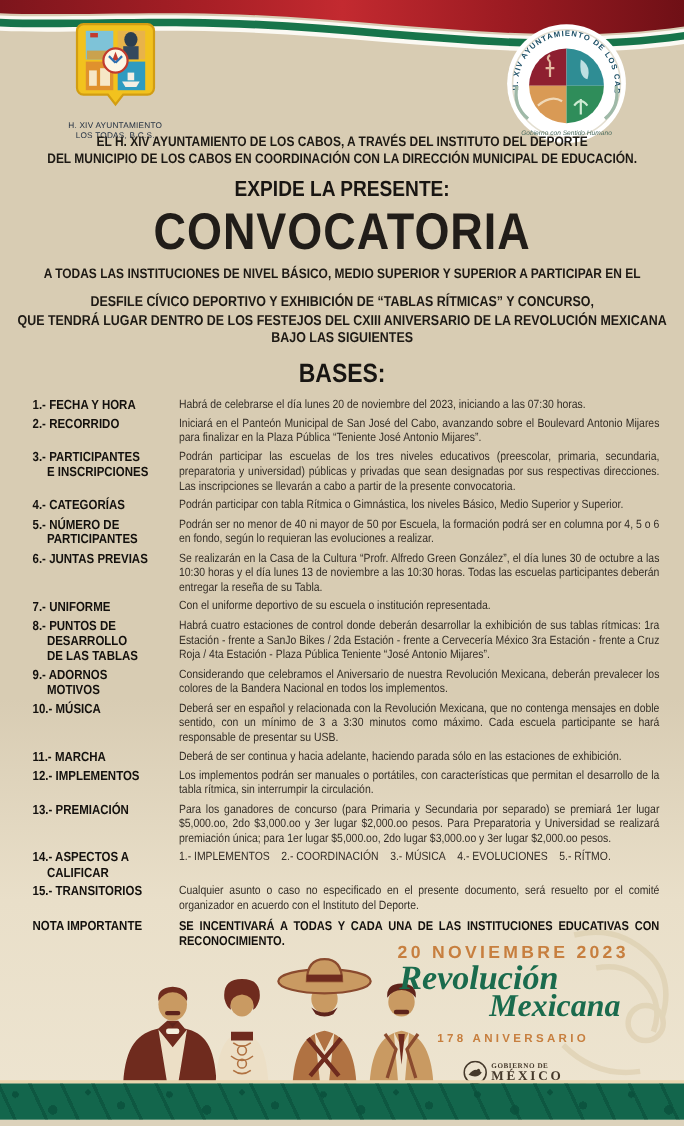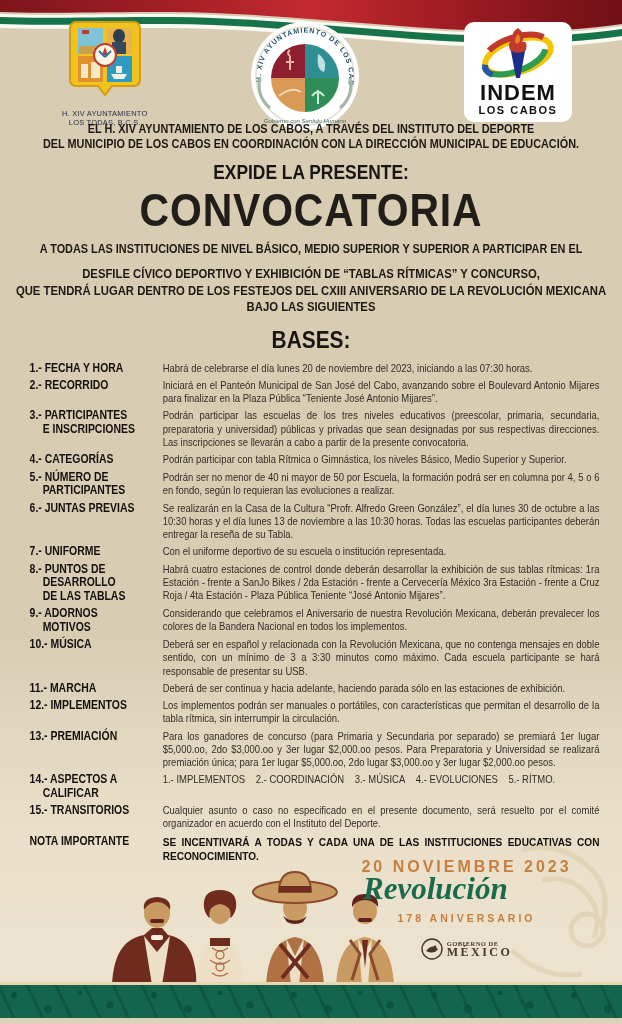--- a/index.html
+++ b/index.html
@@ -121,36 +121,20 @@
           <path d="M72,34 q10,6 6,18 q-8,-2 -6,-18" fill="#bfe0e2"></path>
           <path d="M33,76 q12,-10 22,-4" stroke="#f0d9b8" stroke-width="2" fill="none"></path>
           <path d="M72,70 v14 M66,76 q6,-8 12,0" stroke="#cdebd3" stroke-width="2" fill="none"></path>
         </g>
         <path d="M14,58 q-4,18 10,30" stroke="#9fb9a8" stroke-width="3" fill="none"></path>
         <path d="M104,58 q4,18 -10,30" stroke="#9fb9a8" stroke-width="3" fill="none"></path>
         <text x="59" y="103" text-anchor="middle" font-size="6" font-style="italic" fill="#4a6b5e">Gobierno con Sentido Humano</text>
       </svg>
     </div>
 
-    <div class="logo">
-      <svg width="112" height="104" viewBox="0 0 112 104">
-        <rect x="2" y="2" width="108" height="100" rx="10" fill="#ffffff"></rect>
-        <g>
-          <ellipse cx="56" cy="36" rx="34" ry="16" fill="none" stroke="#f5c400" stroke-width="6" transform="rotate(-18 56 36)"></ellipse>
-          <path d="M24,44 a34,16 0 0 0 60,-6" fill="none" stroke="#2e9b4e" stroke-width="6" transform="rotate(-18 56 36)"></path>
-          <path d="M30,22 a34,16 0 0 1 56,4" fill="none" stroke="#c0392b" stroke-width="6" transform="rotate(-18 56 36)"></path>
-          <path d="M26,46 a34,16 0 0 1 -4,-12" fill="none" stroke="#2458a8" stroke-width="6" transform="rotate(-18 56 36)"></path>
-        </g>
-        <path d="M48,26 L64,26 L58,58 L54,58 Z" fill="#1b2f8a"></path>
-        <path d="M56,8 q8,6 4,14 q6,-2 4,8 q-8,6 -16,0 q-3,-8 3,-10 q-2,-8 5,-12" fill="#c0392b"></path>
-        <path d="M56,14 q4,4 1,9 q-5,2 -4,-4 q1,-3 3,-5" fill="#e67e22"></path>
-        <text x="56" y="80" text-anchor="middle" font-size="22" font-weight="bold" letter-spacing="1" fill="#111111">INDEM</text>
-        <text x="56" y="94" text-anchor="middle" font-size="11" font-weight="bold" letter-spacing="1.5" fill="#111111">LOS CABOS</text>
-      </svg>
-    </div>
   </div>
 
   <div class="condensed">
     <div class="intro">
       <div class="intro-line">EL H. XIV AYUNTAMIENTO DE LOS CABOS, A TRAVÉS DEL INSTITUTO DEL DEPORTE</div>
       <div class="intro-line">DEL MUNICIPIO DE LOS CABOS EN COORDINACIÓN CON LA DIRECCIÓN MUNICIPAL DE EDUCACIÓN.</div>
       <div class="expide">EXPIDE LA PRESENTE:</div>
       <div class="big-title">CONVOCATORIA</div>
       <div class="audience">A TODAS LAS INSTITUCIONES DE NIVEL BÁSICO, MEDIO SUPERIOR Y SUPERIOR A PARTICIPAR EN EL</div>
       <div class="event-block">
@@ -288,20 +272,21 @@
       <ellipse cx="265" cy="71" rx="12" ry="13" fill="#c99a62"></ellipse>
       <path d="M252,67 q-1,-13 13,-13 q14,0 13,13 q-5,-7 -13,-7 q-8,0 -13,7" fill="#5e241b"></path>
       <rect x="258" y="78" width="14" height="4" rx="2" fill="#5e241b"></rect>
     </g>
   </svg>
 
   <div class="rev-block">
     <div class="rev-date">20   NOVIEMBRE   2023</div>
     <div class="rev-title">
       <span class="l1">Revolución</span>
+      <span class="l2">Mexicana</span>
     </div>
     <div class="rev-anniv">178   ANIVERSARIO</div>
     <div class="gob">
       <svg width="22" height="22" viewBox="0 0 22 22">
         <circle cx="11" cy="11" r="10" fill="none" stroke="#45392b" stroke-width="1.4"></circle>
         <path d="M5,13 q6,-8 12,-2 q-4,6 -12,2 Z" fill="#45392b"></path>
         <circle cx="14" cy="9" r="1.4" fill="#45392b"></circle>
       </svg>
       <div class="gob-text">
         <div class="gob-l1">GOBIERNO DE</div>

